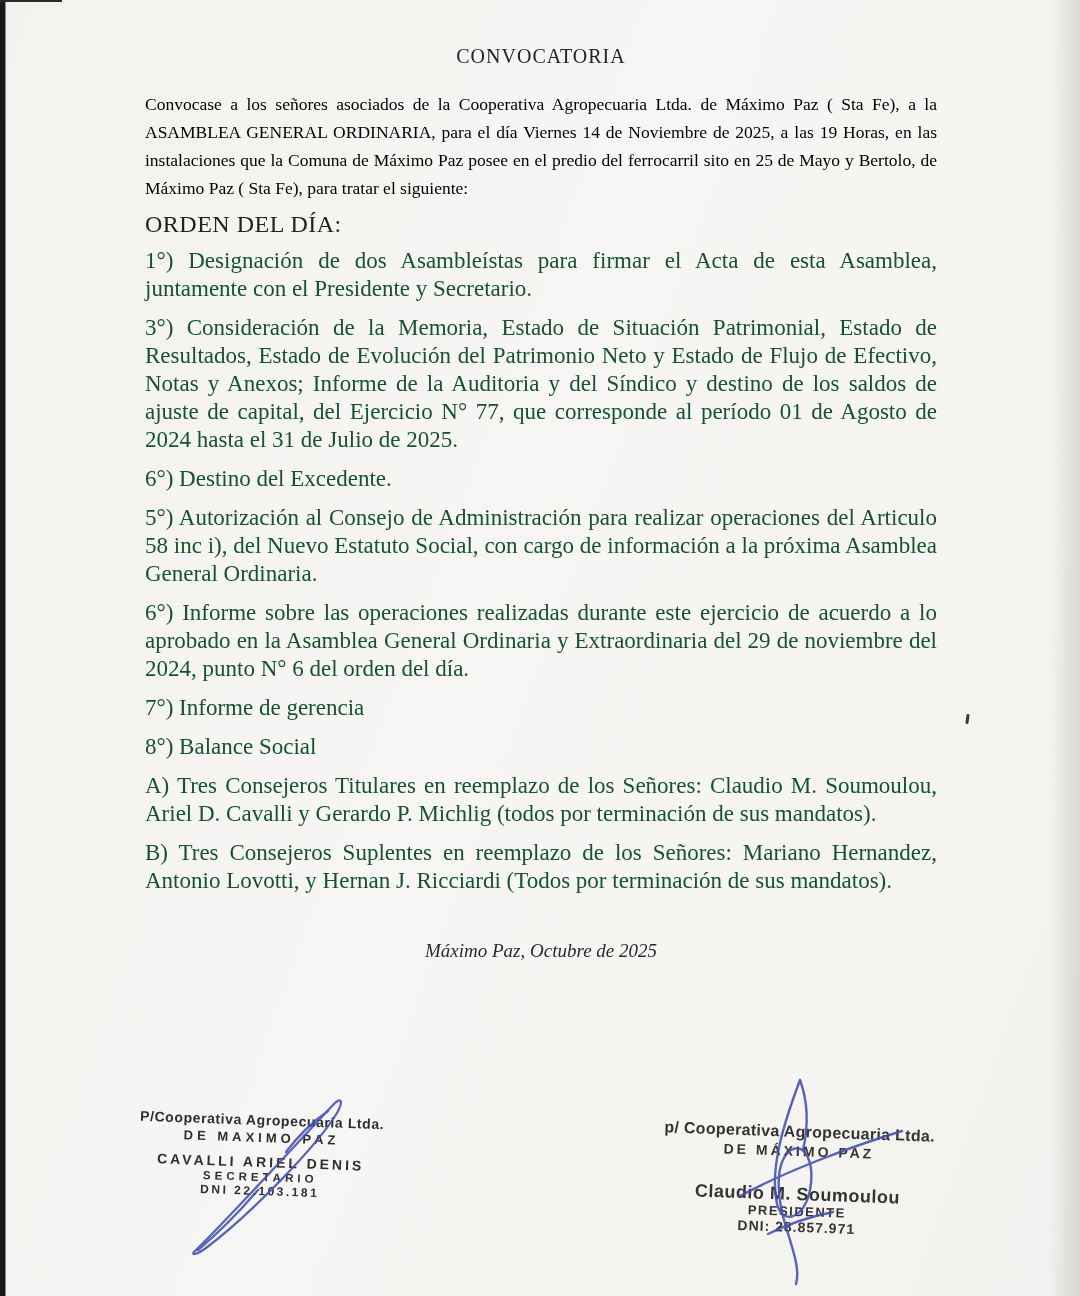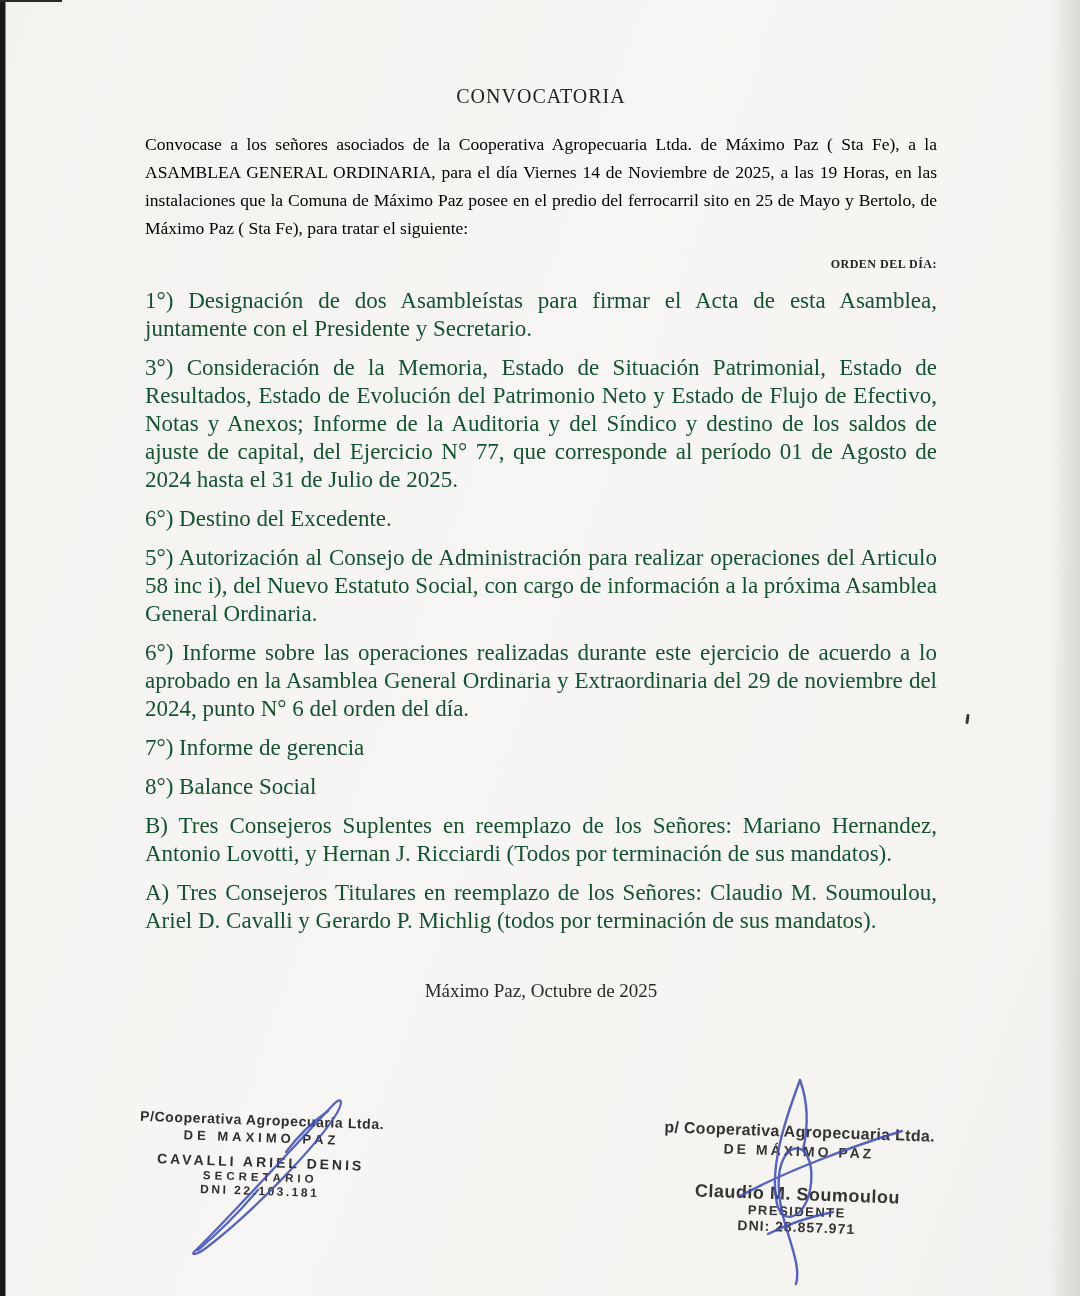--- a/index.html
+++ b/index.html
@@ -15,41 +15,41 @@
     background: #181818; box-shadow: 1px 0 0 #8a8a8a;
   }
   .scan-border-topleft {
     position: absolute; left: 0; top: 0; width: 62px; height: 2px; background: #2a2a2a;
   }
   .scan-edge-right {
     position: absolute; right: 0; top: 0; width: 30px; height: 1296px;
     background: linear-gradient(90deg, rgba(0,0,0,0) 0%, rgba(120,118,112,0.13) 55%, rgba(120,118,112,0.20) 100%);
   }
   .content {
-    position: absolute; left: 145px; top: 0; width: 792px; padding-top: 84px;
+    position: absolute; left: 145px; top: 0; width: 792px; padding-top: 44px;
   }
   h1.doc-title {
     margin: 0; font-size: 20px; line-height: 24px; font-weight: normal;
     text-align: center; letter-spacing: 1px; color: #222;
   }
   p.intro {
     margin: 22px 0 0 0; font-size: 17.5px; line-height: 28px;
     text-align: justify; color: #000000;
   }
   h2.agenda-heading {
-    margin: 10px 0 0 0; font-size: 12px; line-height: 24px; font-weight: bold;
-    text-align: right; letter-spacing: 0.5px; color: #222;
+    margin: 10px 0 0 0; font-size: 24px; line-height: 24px; font-weight: normal;
+    text-align: left; letter-spacing: 0.5px; color: #222;
   }
   p.item {
     margin: 11px 0 0 0; font-size: 23px; line-height: 28px;
     text-align: justify; color: #14532d;
   }
   p.dateline {
     margin: 42px 0 0 0; font-size: 19px; line-height: 28px;
-    text-align: center; color: #2a2a2a;
+    text-align: center; color: #2a2a2a; font-style: italic;
   }
   .sig { position: absolute; font-family: "Liberation Sans", sans-serif; }
   .sig .stamp { position: relative; text-align: center; font-weight: bold; }
   .sig svg { position: absolute; pointer-events: none; }
 
   .sig-left { left: 126px; top: 1112px; width: 270px; height: 150px; }
   .sig-left .stamp { transform: rotate(2deg); color: #2e2e2e; }
   .sig-left .s1 { font-size: 14px; line-height: 17px; letter-spacing: 0.6px; }
   .sig-left .s2 { font-size: 13px; line-height: 17px; letter-spacing: 4px; }
   .sig-left .s3 { margin-top: 8px; font-size: 14px; line-height: 17px; letter-spacing: 3px; }
@@ -84,22 +84,22 @@
     <h1 class="doc-title">CONVOCATORIA</h1>
     <p class="intro">Convocase a los señores asociados de la Cooperativa Agropecuaria Ltda. de Máximo Paz  ( Sta Fe), a la ASAMBLEA GENERAL ORDINARIA, para el día Viernes 14 de Noviembre de 2025, a las 19 Horas, en las instalaciones que la Comuna de Máximo Paz posee en el predio del ferrocarril sito en 25 de Mayo y Bertolo, de Máximo Paz ( Sta Fe), para tratar el siguiente:</p>
     <h2 class="agenda-heading">ORDEN DEL DÍA:</h2>
     <p class="item">1°) Designación de dos Asambleístas para firmar el Acta de esta Asamblea, juntamente con el Presidente y Secretario.</p>
     <p class="item">3°) Consideración de la Memoria, Estado de Situación Patrimonial, Estado de Resultados, Estado de Evolución del Patrimonio Neto y Estado de Flujo de Efectivo, Notas y Anexos; Informe de la Auditoria y del Síndico y destino de los saldos de ajuste de capital, del Ejercicio N° 77, que corresponde al período 01 de Agosto de 2024 hasta el 31 de Julio de 2025.</p>
     <p class="item">6°) Destino del Excedente.</p>
     <p class="item">5°) Autorización al Consejo de Administración para realizar operaciones del Articulo 58 inc i), del Nuevo Estatuto Social, con cargo de información a la próxima Asamblea General Ordinaria.</p>
     <p class="item">6°) Informe sobre las operaciones realizadas durante este ejercicio de acuerdo a lo aprobado en la Asamblea General Ordinaria y Extraordinaria del 29 de noviembre del 2024, punto N° 6 del orden del día.</p>
     <p class="item">7°) Informe de gerencia</p>
     <p class="item">8°) Balance Social</p>
+    <p class="item">A)  Tres Consejeros Titulares en reemplazo de los Señores:  Claudio M. Soumoulou, Ariel D. Cavalli  y Gerardo P. Michlig  (todos por terminación de sus mandatos).</p>
     <p class="item">B)  Tres Consejeros Suplentes en reemplazo de los Señores: Mariano Hernandez,  Antonio Lovotti,  y Hernan J. Ricciardi (Todos por terminación de sus mandatos).</p>
-    <p class="item">A)  Tres Consejeros Titulares en reemplazo de los Señores:  Claudio M. Soumoulou, Ariel D. Cavalli  y Gerardo P. Michlig  (todos por terminación de sus mandatos).</p>
     <p class="dateline">Máximo Paz, Octubre de 2025</p>
   </div>
 
   <div class="sig sig-left">
     <div class="stamp">
       <div class="s1">P/Cooperativa Agropecuaria Ltda.</div>
       <div class="s2">DE MAXIMO PAZ</div>
       <div class="s3">CAVALLI ARIEL DENIS</div>
       <div class="s4">SECRETARIO</div>
       <div class="s5">DNI 22.103.181</div>

